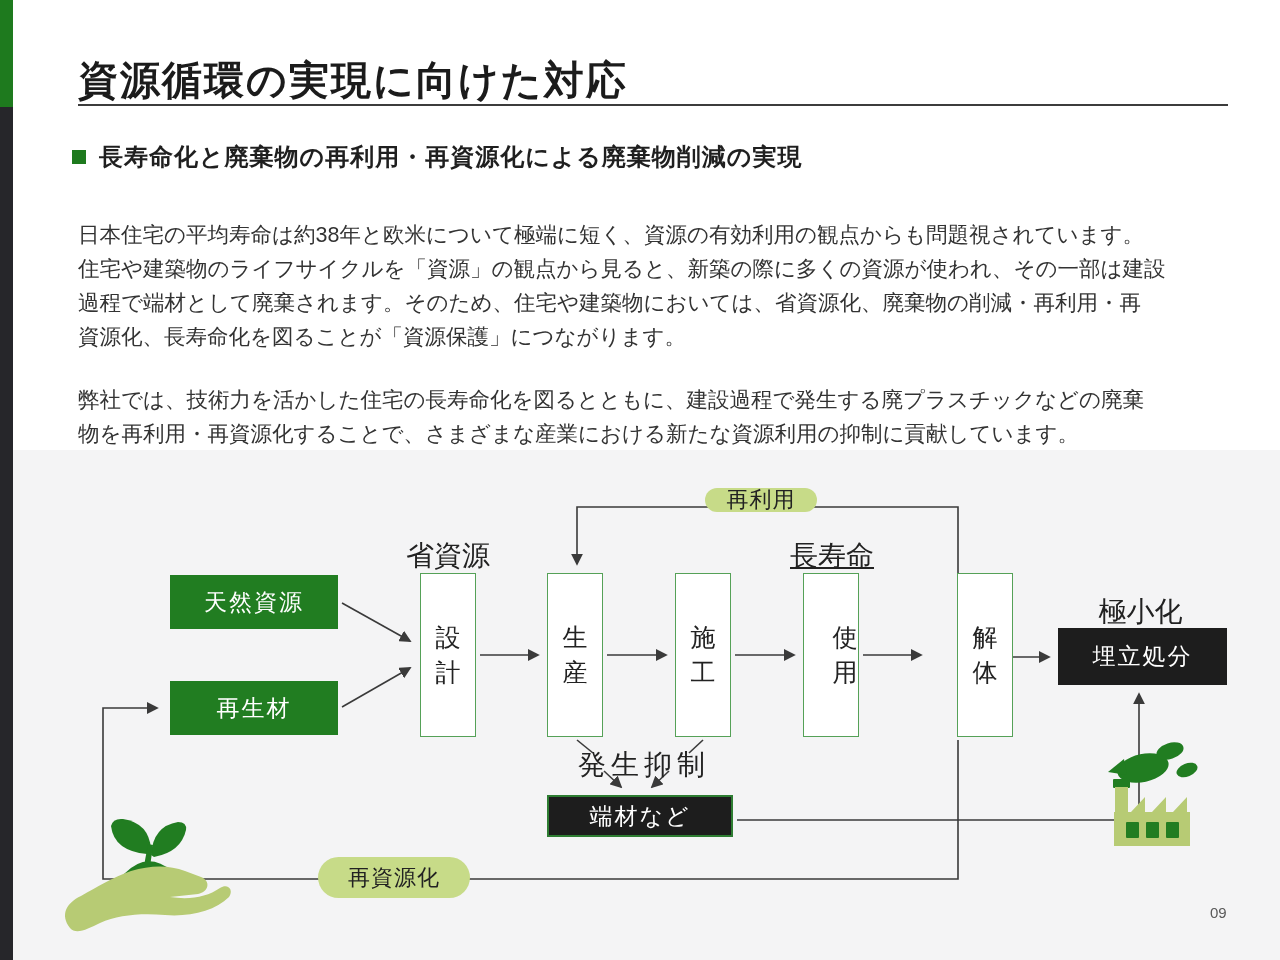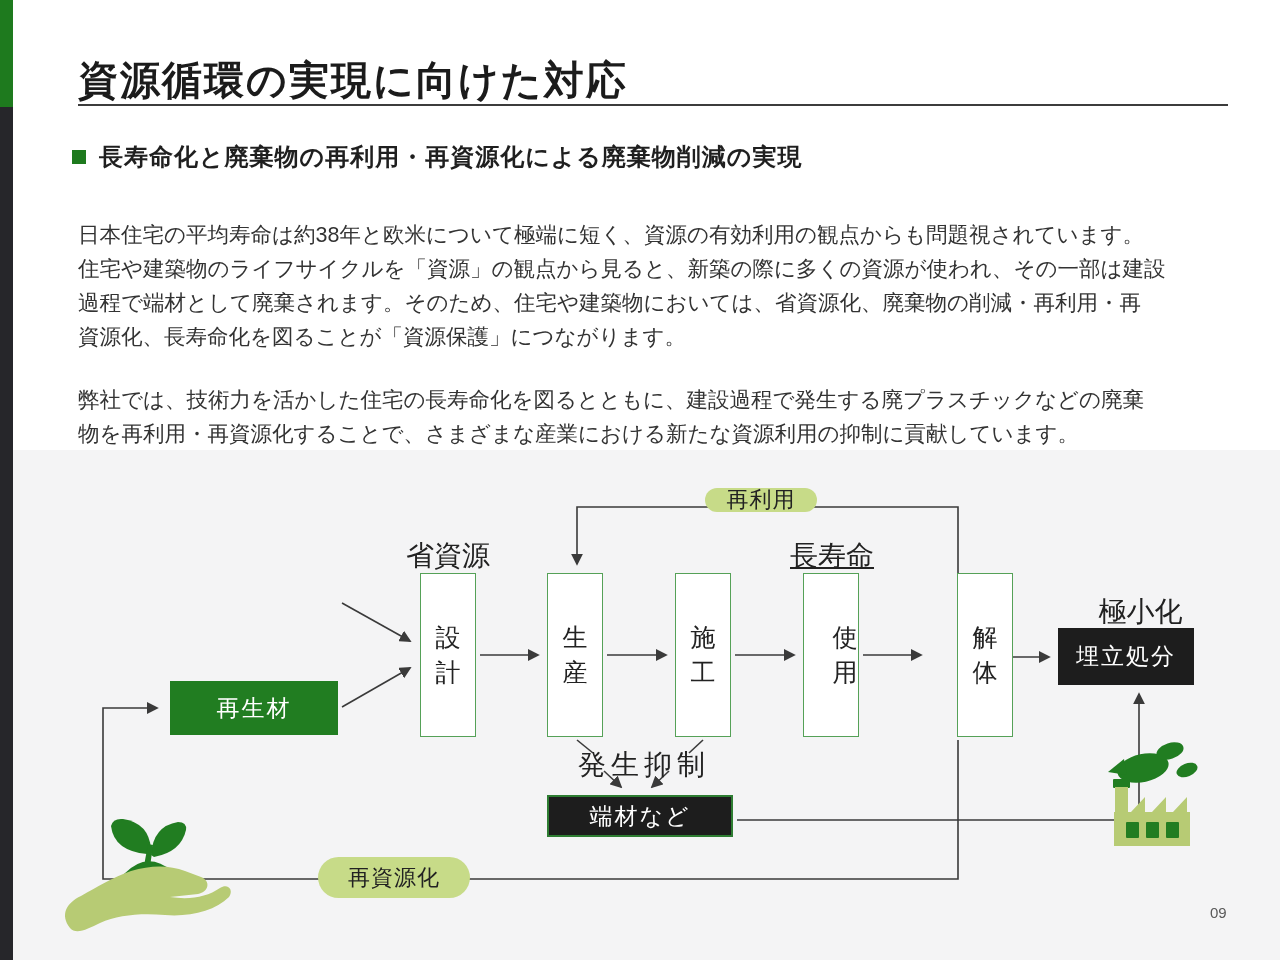--- a/index.html
+++ b/index.html
@@ -53,21 +53,21 @@
   #stage-design{left:420px;}
   #stage-production{left:547px;}
   #stage-construction{left:675px;}
   #stage-use{left:803px;padding-left:28px;}
   #stage-demolition{left:957px;}
 
   .black-box{
     position:absolute;z-index:2;background:var(--black-box,#1d1d1d);color:#fff;
     display:flex;align-items:center;justify-content:center;font-size:23px;letter-spacing:2px;box-sizing:border-box;
   }
-  #landfill{left:1058px;top:628px;width:136px;height:57px;}
+  #landfill{left:1058px;top:628px;width:169px;height:57px;}
   #offcuts{left:547px;top:795px;width:186px;height:42px;border:2px solid var(--offcuts-border,#2e7d32);}
 
   .pill{
     position:absolute;z-index:2;background:var(--light-green-pill,#c7db88);border-radius:999px;
     display:flex;align-items:center;justify-content:center;font-size:22px;color:#222;letter-spacing:1px;
   }
   #reuse-pill{left:705px;top:488px;width:112px;height:24px;}
   #recycle-pill{left:318px;top:857px;width:152px;height:41px;}
 
   .dlabel{position:absolute;z-index:2;font-size:28px;color:#222;text-align:center;}
@@ -147,20 +147,21 @@
     <span class="section-title">長寿命化と廃棄物の再利用・再資源化による廃棄物削減の実現</span>
   </div>
 
   <p class="para" id="para1">日本住宅の平均寿命は約38年と欧米について極端に短く、資源の有効利用の観点からも問題視されています。
 住宅や建築物のライフサイクルを「資源」の観点から見ると、新築の際に多くの資源が使われ、その一部は建設
 過程で端材として廃棄されます。そのため、住宅や建築物においては、省資源化、廃棄物の削減・再利用・再
 資源化、長寿命化を図ることが「資源保護」につながります。</p>
   <p class="para" id="para2">弊社では、技術力を活かした住宅の長寿命化を図るとともに、建設過程で発生する廃プラスチックなどの廃棄
 物を再利用・再資源化することで、さまざまな産業における新たな資源利用の抑制に貢献しています。</p>
 
+  <div class="green-box" id="input-natural">天然資源</div>
   <div class="green-box" id="input-recycled">再生材</div>
 
   <div class="dlabel" id="lbl-resource-saving">省資源化</div>
   <div class="dlabel" id="lbl-long-life">長寿命化</div>
   <div class="dlabel" id="lbl-minimization">極小化</div>
   <div class="dlabel" id="lbl-suppression">発生抑制</div>
 
   <div class="stage" id="stage-design">
       <span>設計</span>
     </div>

